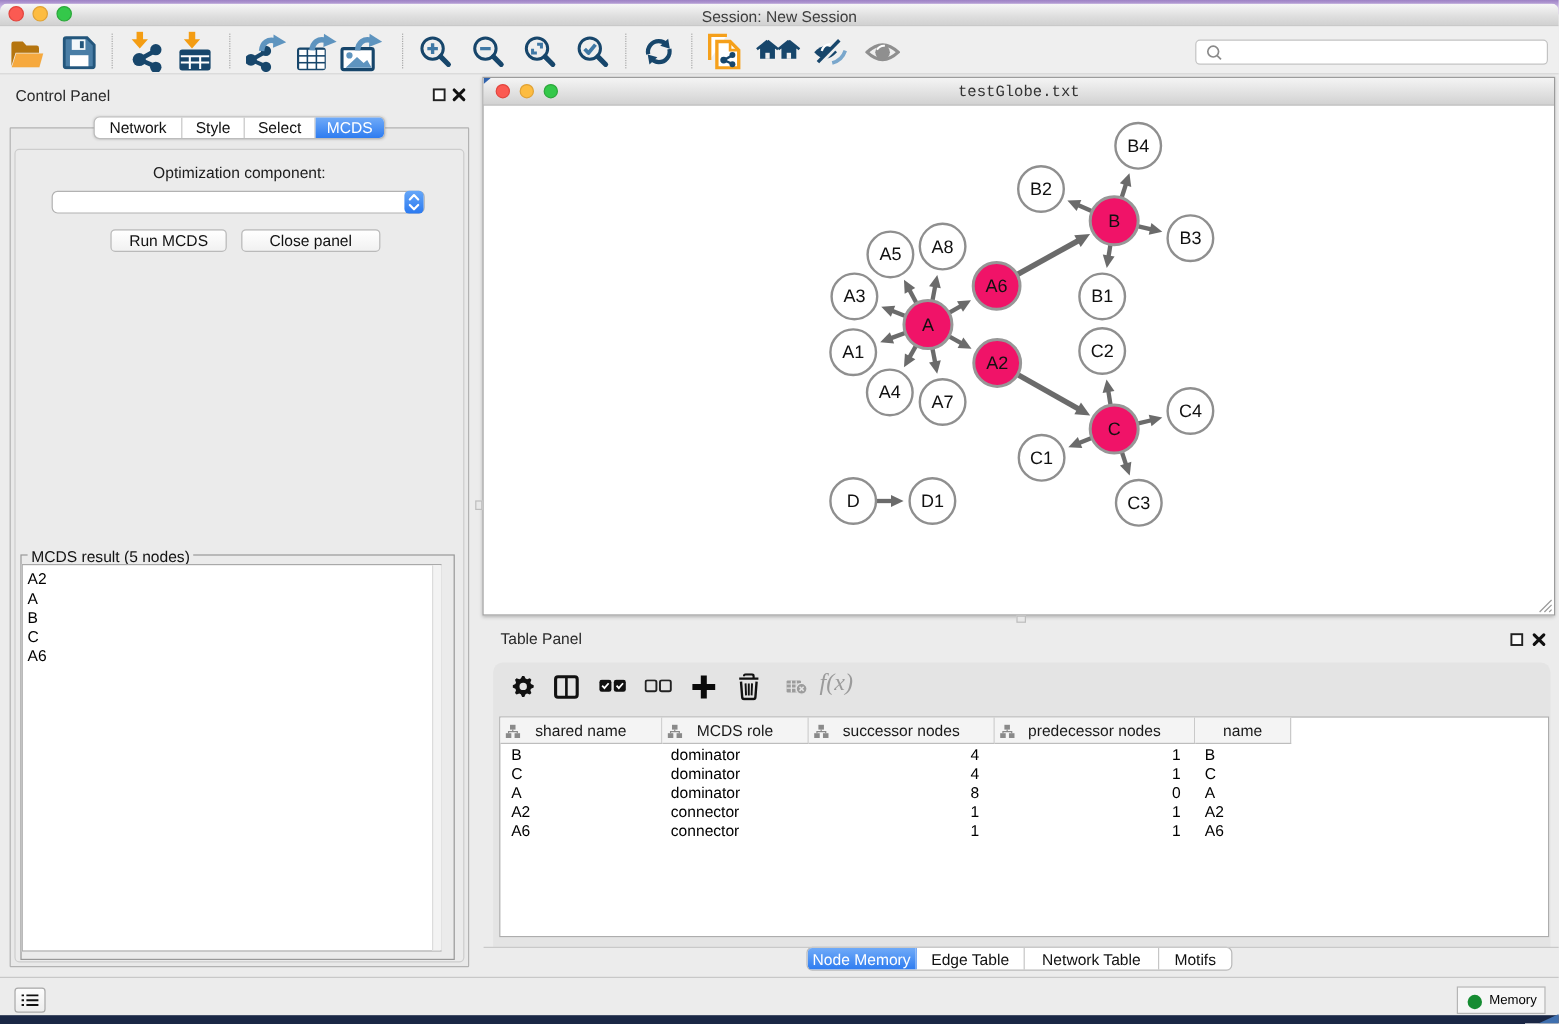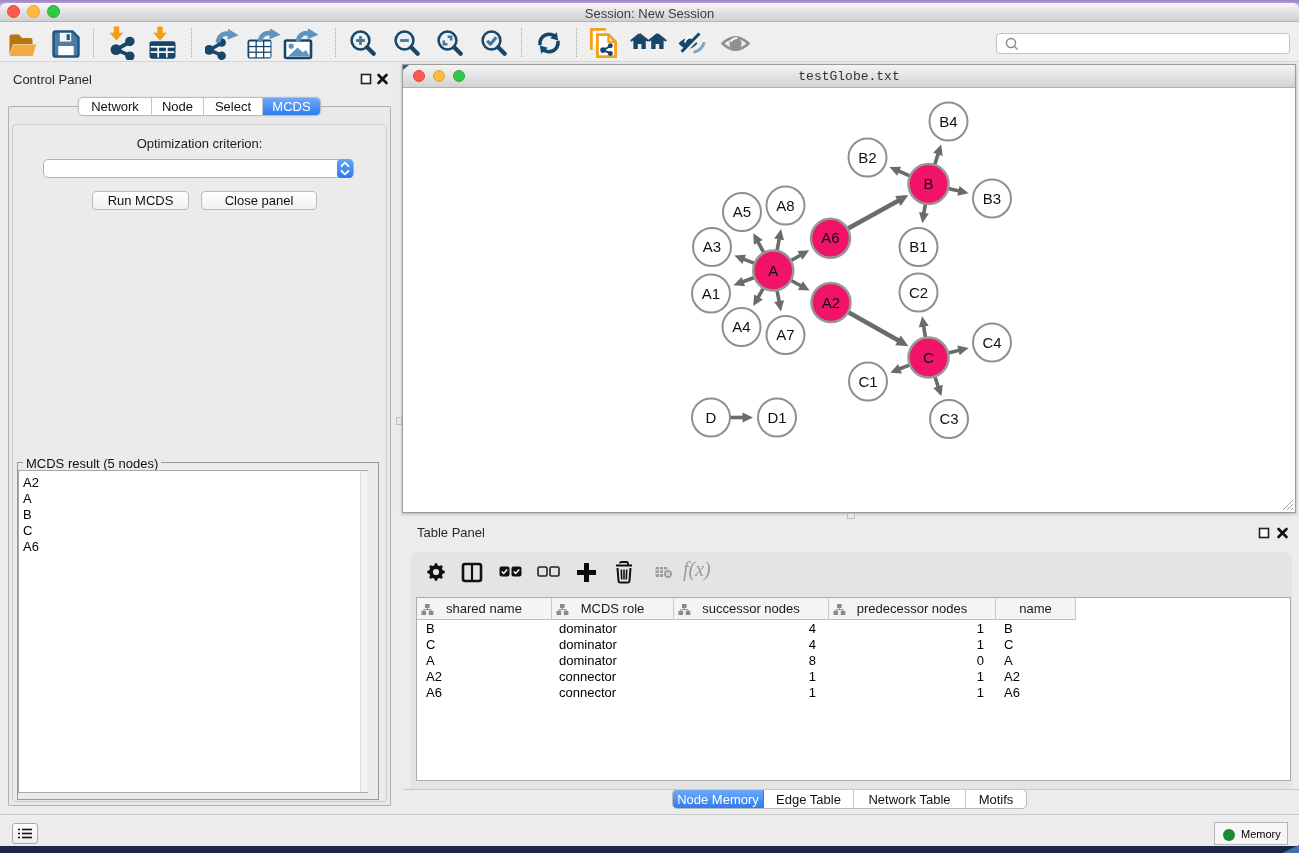--- a/index.html
+++ b/index.html
@@ -218,25 +218,25 @@
 </div>
 <div class="abs" id="cp-title">Control Panel</div>
 <svg class="abs" style="left:360px;top:73px" width="30" height="12" viewBox="0 0 30 12">
     <rect x="1.5" y="1.5" width="9" height="9" fill="#fdfdfd" stroke="#222" stroke-width="1.6"></rect>
     <path d="M18.5 2 L26.5 10 M26.5 2 L18.5 10" stroke="#111" stroke-width="2.6" stroke-linecap="round"></path>
   </svg>
 <div class="abs" id="cp-box"></div>
 <div class="abs" id="cp-inner"></div>
 <div class="abs" id="cp-tabs">
   <div class="tab" style="width:73px">Network</div>
-  <div class="tab" style="width:52px">Node</div>
+  <div class="tab" style="width:52px">Style</div>
   <div class="tab" style="width:59px">Select</div>
   <div class="tab sel last" style="width:57px">MCDS</div>
 </div>
-<div class="abs" id="opt-label">Optimization criterion:</div>
+<div class="abs" id="opt-label">Optimization component:</div>
 <div class="abs" id="dropdown">
   <div id="dd-step"><svg width="16" height="19" viewBox="0 0 16 19">
         <path d="M4.5 7.2 L8 3.6 L11.5 7.2" fill="none" stroke="#fff" stroke-width="1.8" stroke-linecap="round" stroke-linejoin="round"></path>
         <path d="M4.5 11.8 L8 15.4 L11.5 11.8" fill="none" stroke="#fff" stroke-width="1.8" stroke-linecap="round" stroke-linejoin="round"></path>
       </svg></div>
 </div>
 <div class="abs btn" id="btn-run">Run MCDS</div>
 <div class="abs btn" id="btn-close">Close panel</div>
 <div class="abs" id="grp"></div>
 <div class="abs" id="grp-label">MCDS result (5 nodes)</div>

